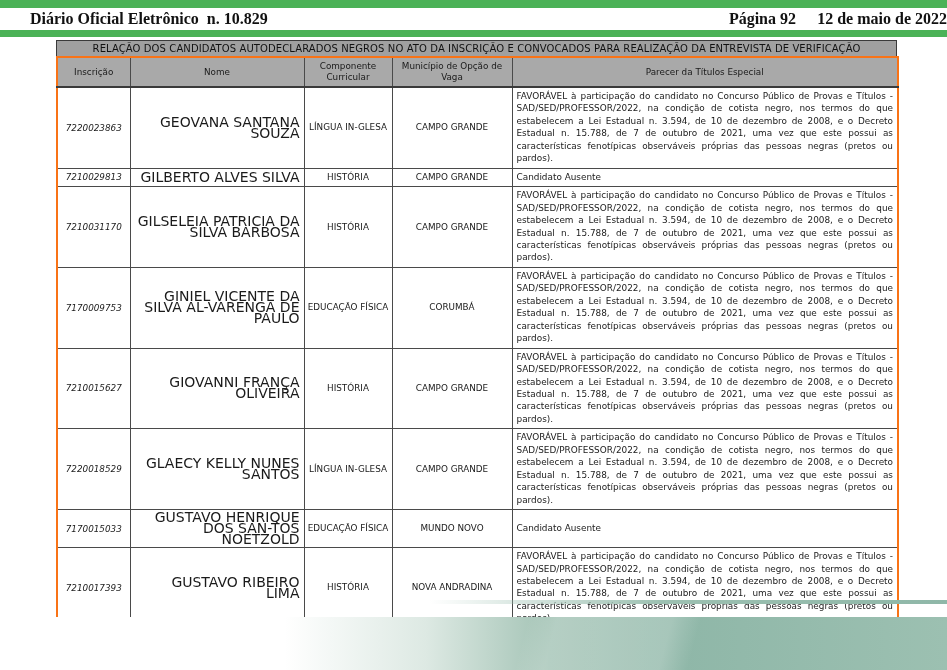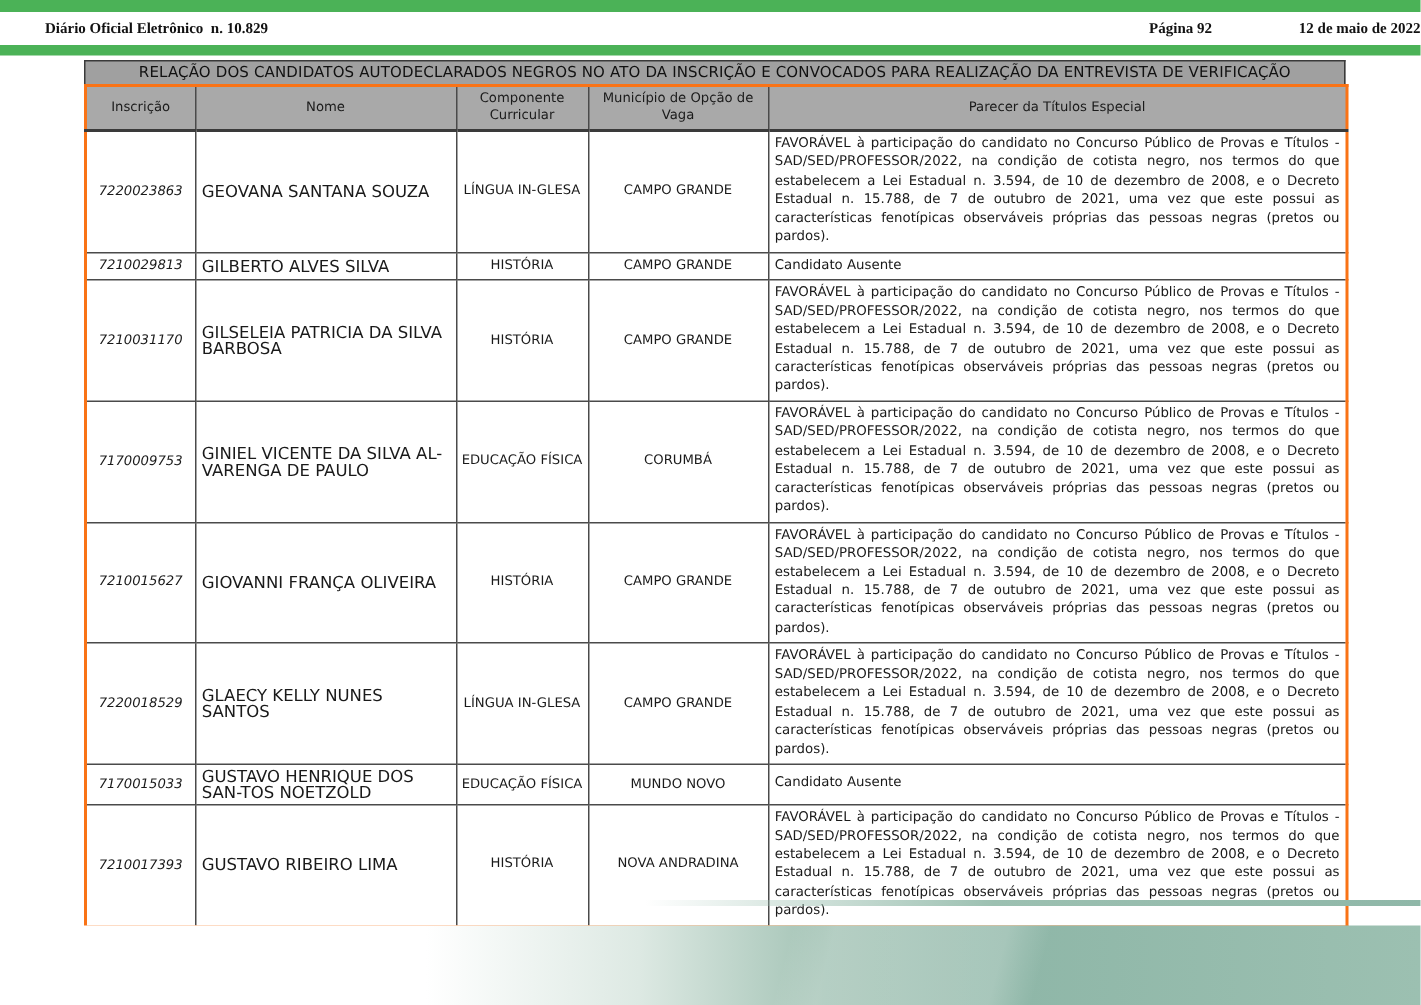--- a/index.html
+++ b/index.html
@@ -10,25 +10,25 @@
     -webkit-font-smoothing:antialiased;
   }
   
   .green-bar{position:absolute;left:0;width:947px;background:#4bb257;}
   .bar-top{top:0;height:8px;}
   .bar-under{top:30px;height:7px;}
   .masthead{
     position:absolute;top:8px;left:0;width:812px;height:22px;
     display:flex;align-items:center;
     font-family:"Liberation Serif","DejaVu Serif",serif;
-    font-weight:bold;font-size:10px;color:#111;
+    font-weight:bold;font-size:16px;color:#111;
   }
   .mast-left{position:absolute;left:30px;}
   .mast-center{position:absolute;left:0;width:947px;text-align:right;padding-left:65px;box-sizing:border-box;}
-  .mast-right{position:absolute;right:4px;}
+  .mast-right{position:absolute;right:16px;}
   
   .doc-wrap{position:absolute;top:40px;left:56px;width:841px;}
   .doc-title{
     background:#a0a0a0;border:1px solid #3a3a3a;border-bottom:none;
     height:15px;line-height:15px;text-align:center;
     font-size:10px;color:#111;letter-spacing:.1px;
   }
   table.data{
     border-collapse:collapse;width:841px;table-layout:fixed;
     border:2px solid #f97316;
@@ -37,21 +37,21 @@
     border:1px solid #4a4a4a;
     vertical-align:middle;
     color:#1a1a1a;
   }
   table.data th{
     background:#a9a9a9;font-weight:normal;
     font-size:8.8px;line-height:11px;padding:3px 2px;
     text-align:center;border-bottom:2px solid #3a3a3a;
   }
   td.c-insc{font-size:8.8px;text-align:center;padding:2px;font-style:italic;}
-  td.c-nome{font-size:11px;text-align:left;padding:2px 4px;line-height:11px;}
+  td.c-nome{font-size:14px;text-align:right;padding:2px 4px;line-height:11px;}
   td.c-comp,td.c-mun{font-size:8.8px;text-align:center;padding:2px 3px;line-height:11px;}
   td.c-par{
     font-size:8.9px;line-height:12.45px;text-align:justify;
     padding:2px 4px 3px 4px;
   }
   tr.tall{height:78px;}
   tr.row-first{height:80px;}
   
   .footer-topline{
     position:absolute;top:600px;left:430px;width:517px;height:4px;

